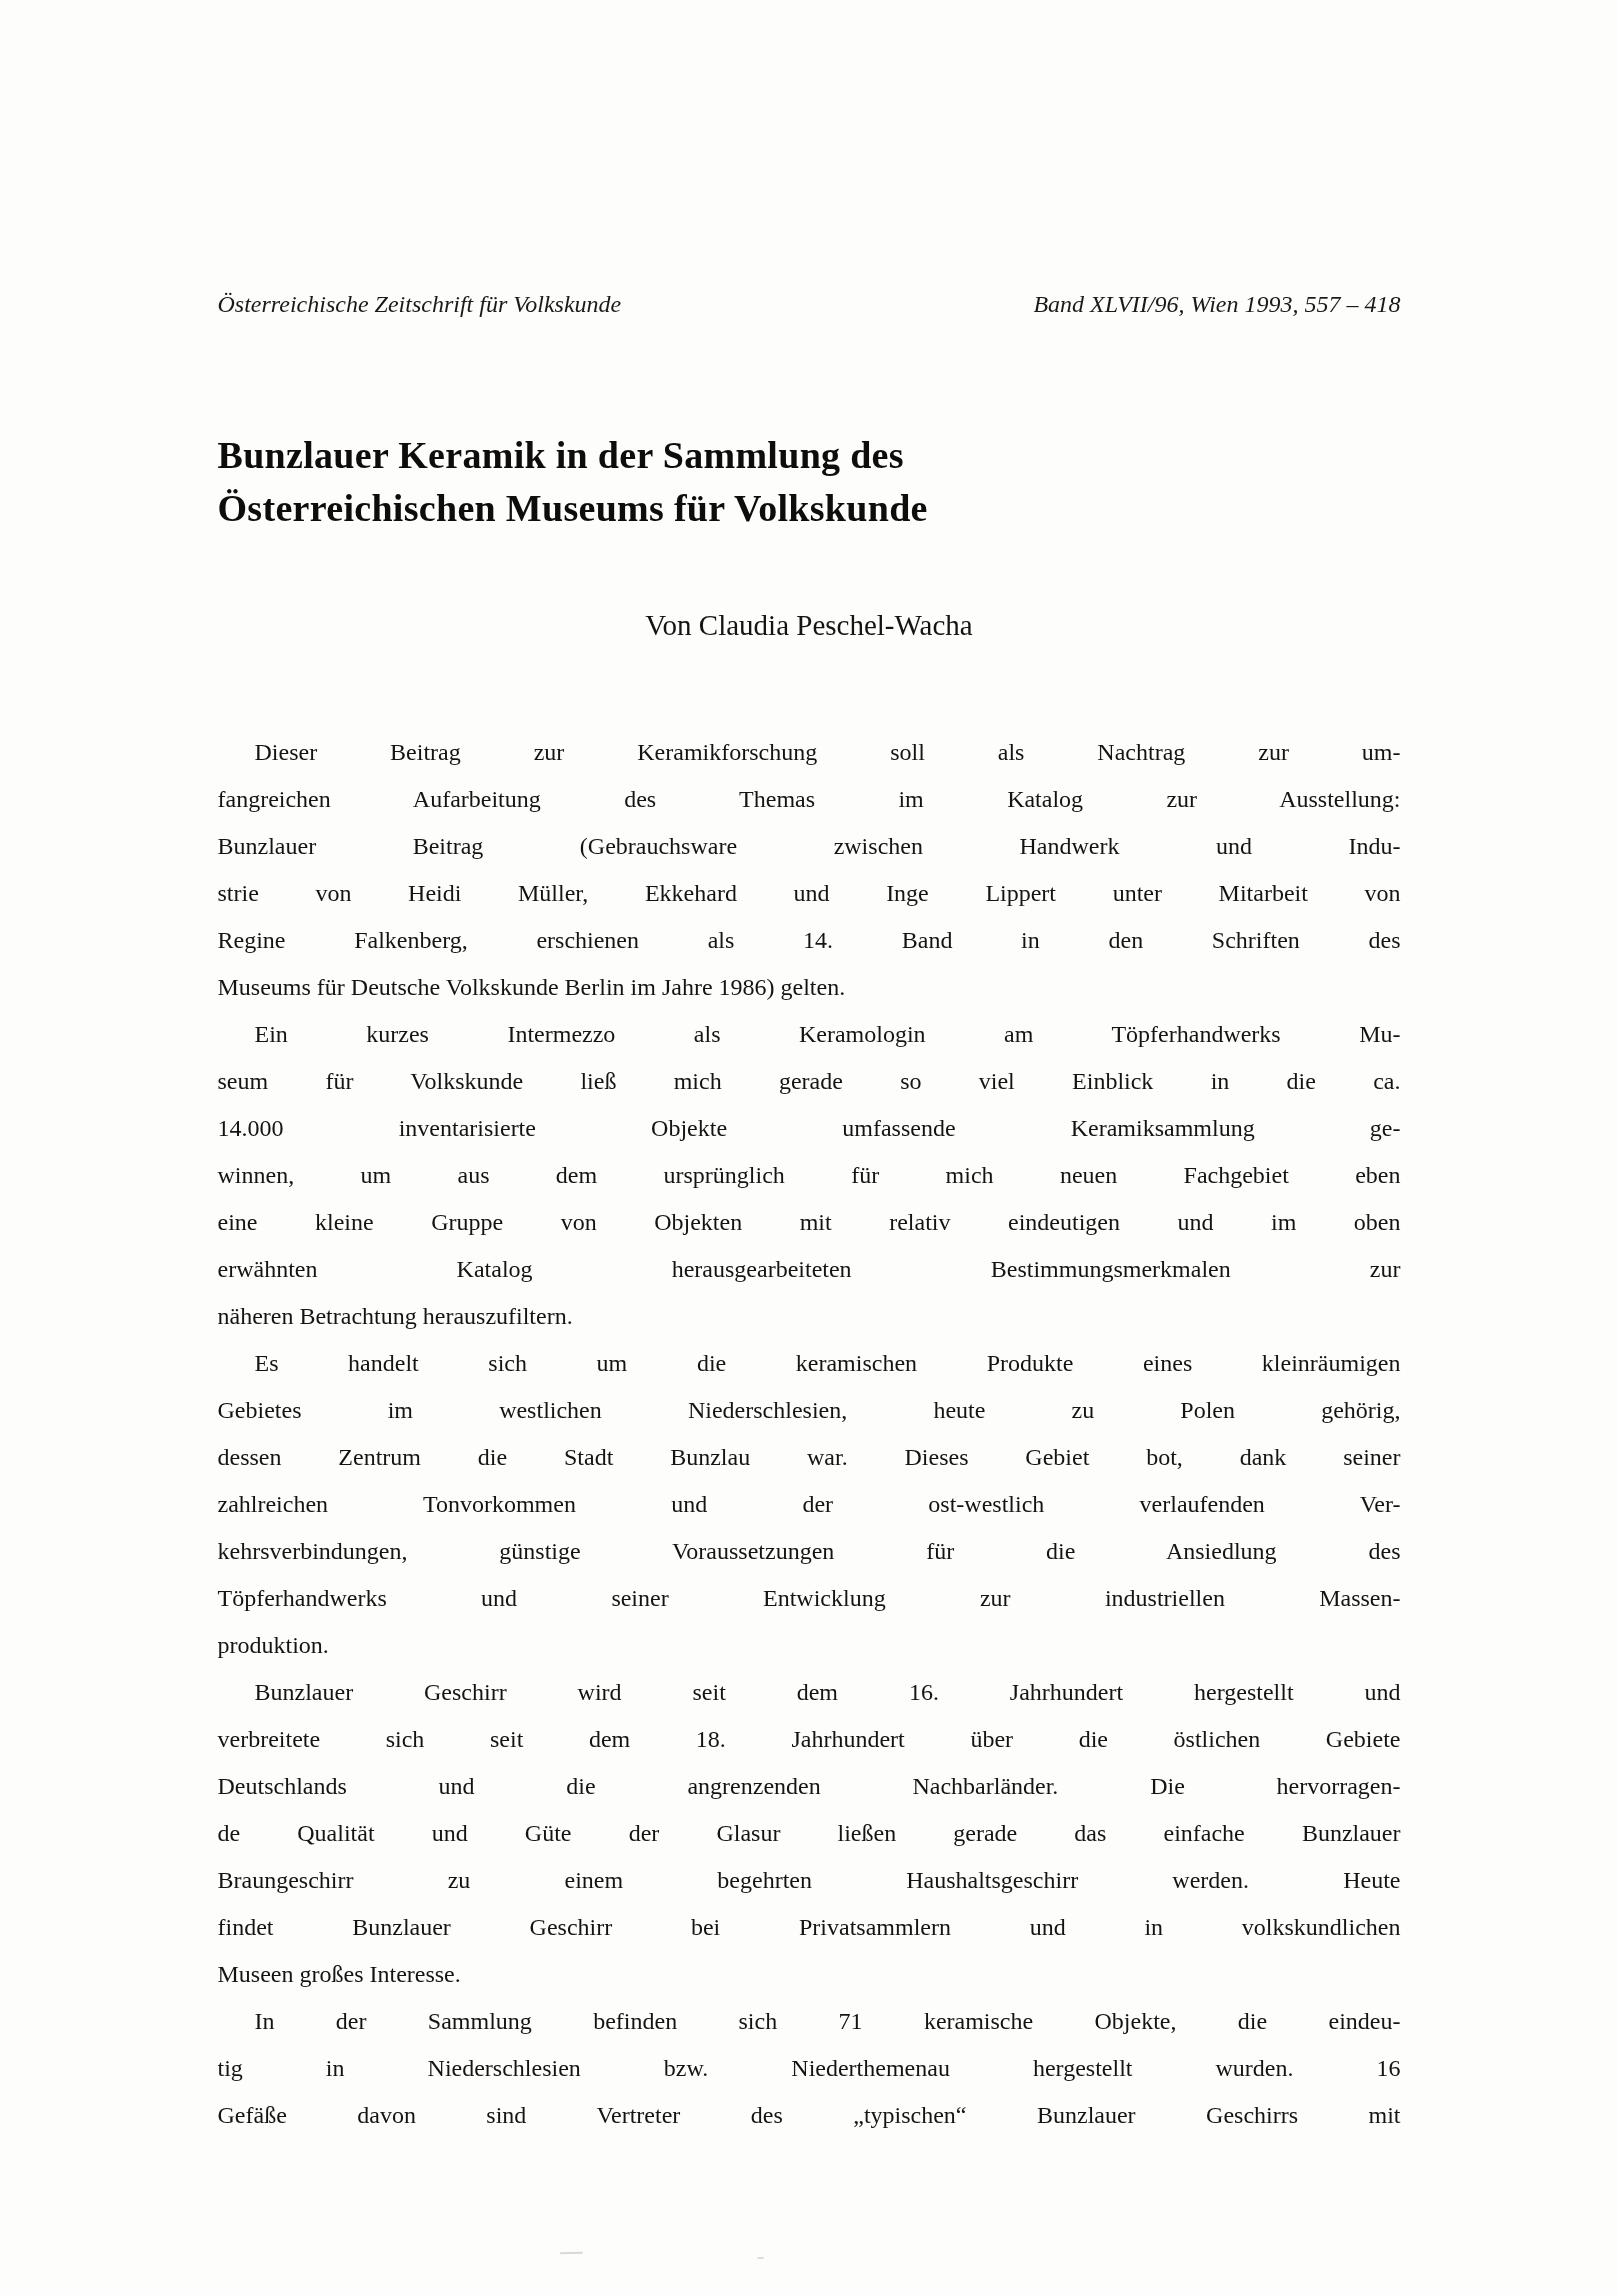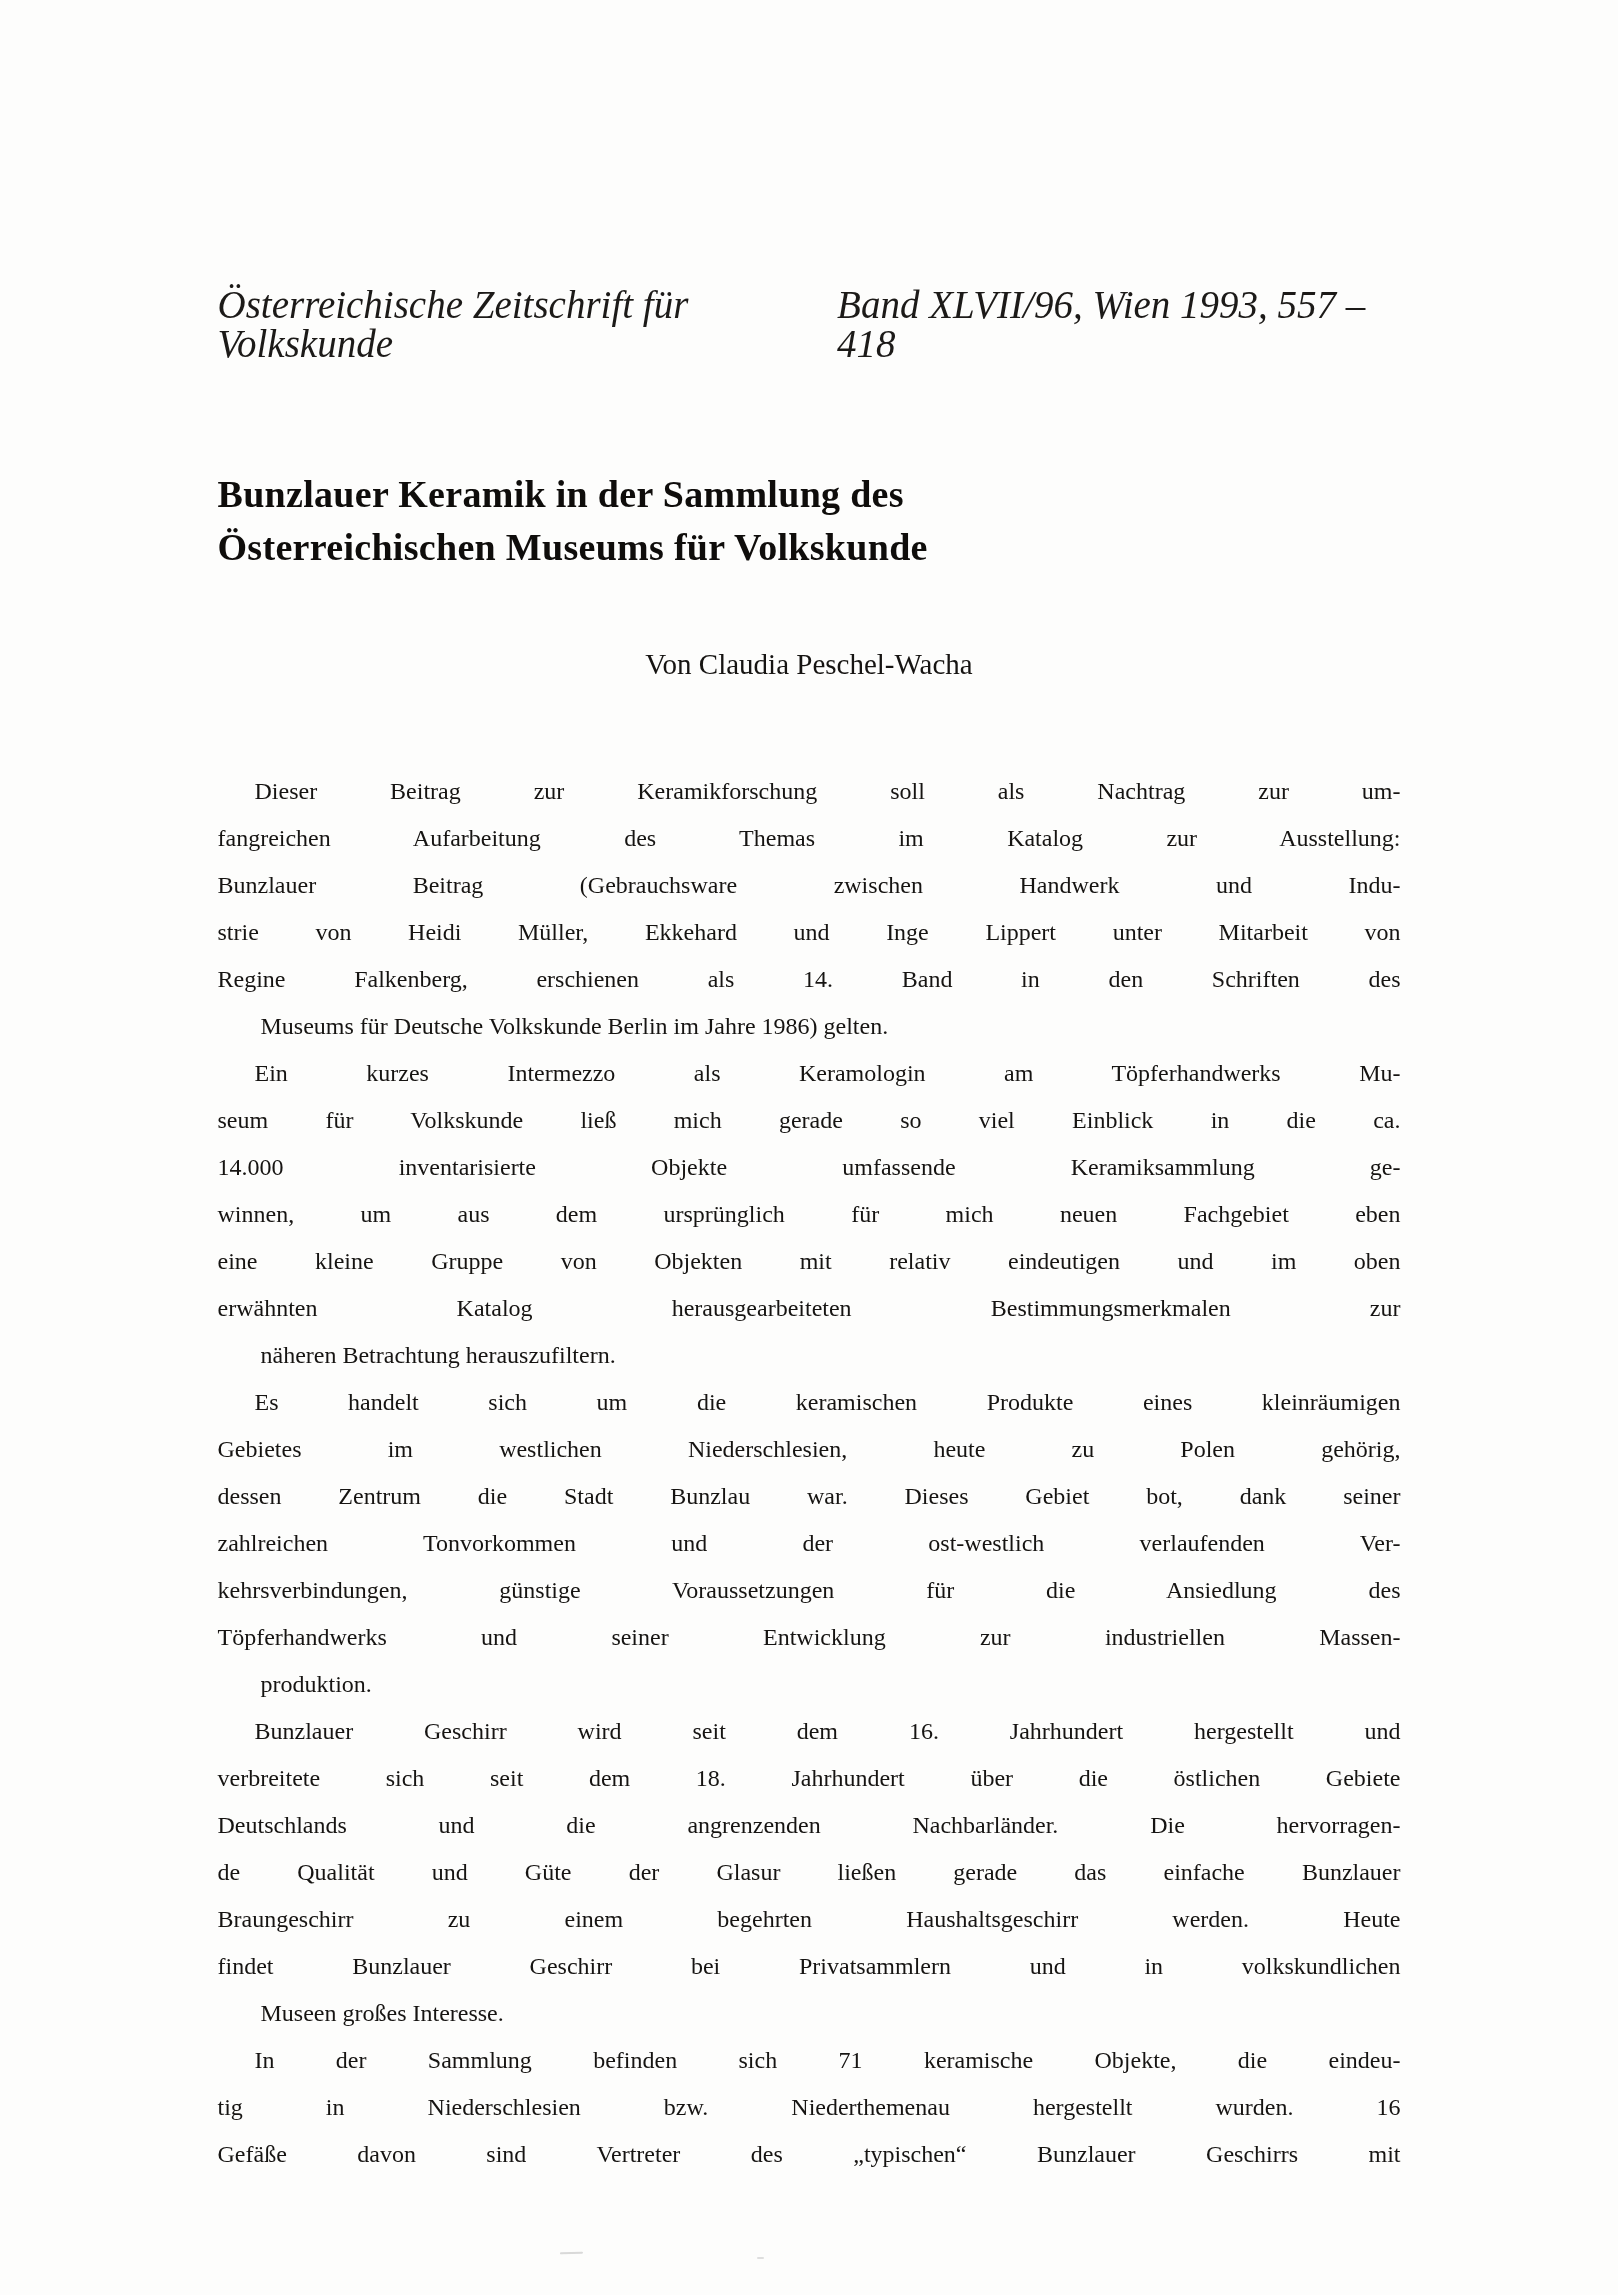--- a/index.html
+++ b/index.html
@@ -19,21 +19,21 @@
   .content {
     width: 1183px;
     margin: 0 auto;
     padding-top: 285px;
   }
   .running-header {
     display: flex;
     justify-content: space-between;
     align-items: baseline;
     font-style: italic;
-    font-size: 39px;
+    font-size: 24px;
     line-height: 39px;
     color: #1c1a18;
   }
   .title {
     margin: 105px 0 0 0;
     text-align: left;
     font-weight: bold;
     font-size: 38px;
     line-height: 53px;
     letter-spacing: 0.3px;
@@ -59,21 +59,20 @@
     line-height: 47px;
     text-align: justify;
     text-align-last: justify;
   }
   .line.first {
     padding-left: 37px;
   }
   .line.end {
     text-align: left;
     text-align-last: left;
-    margin-left: 43px;
   }
   .scan-artifact {
     position: absolute;
     background: #c9c9c9;
     border-radius: 1.6px;
   }
   .artifact-1 {
     left: 560px;
     top: 2252px;
     width: 22.7px;

